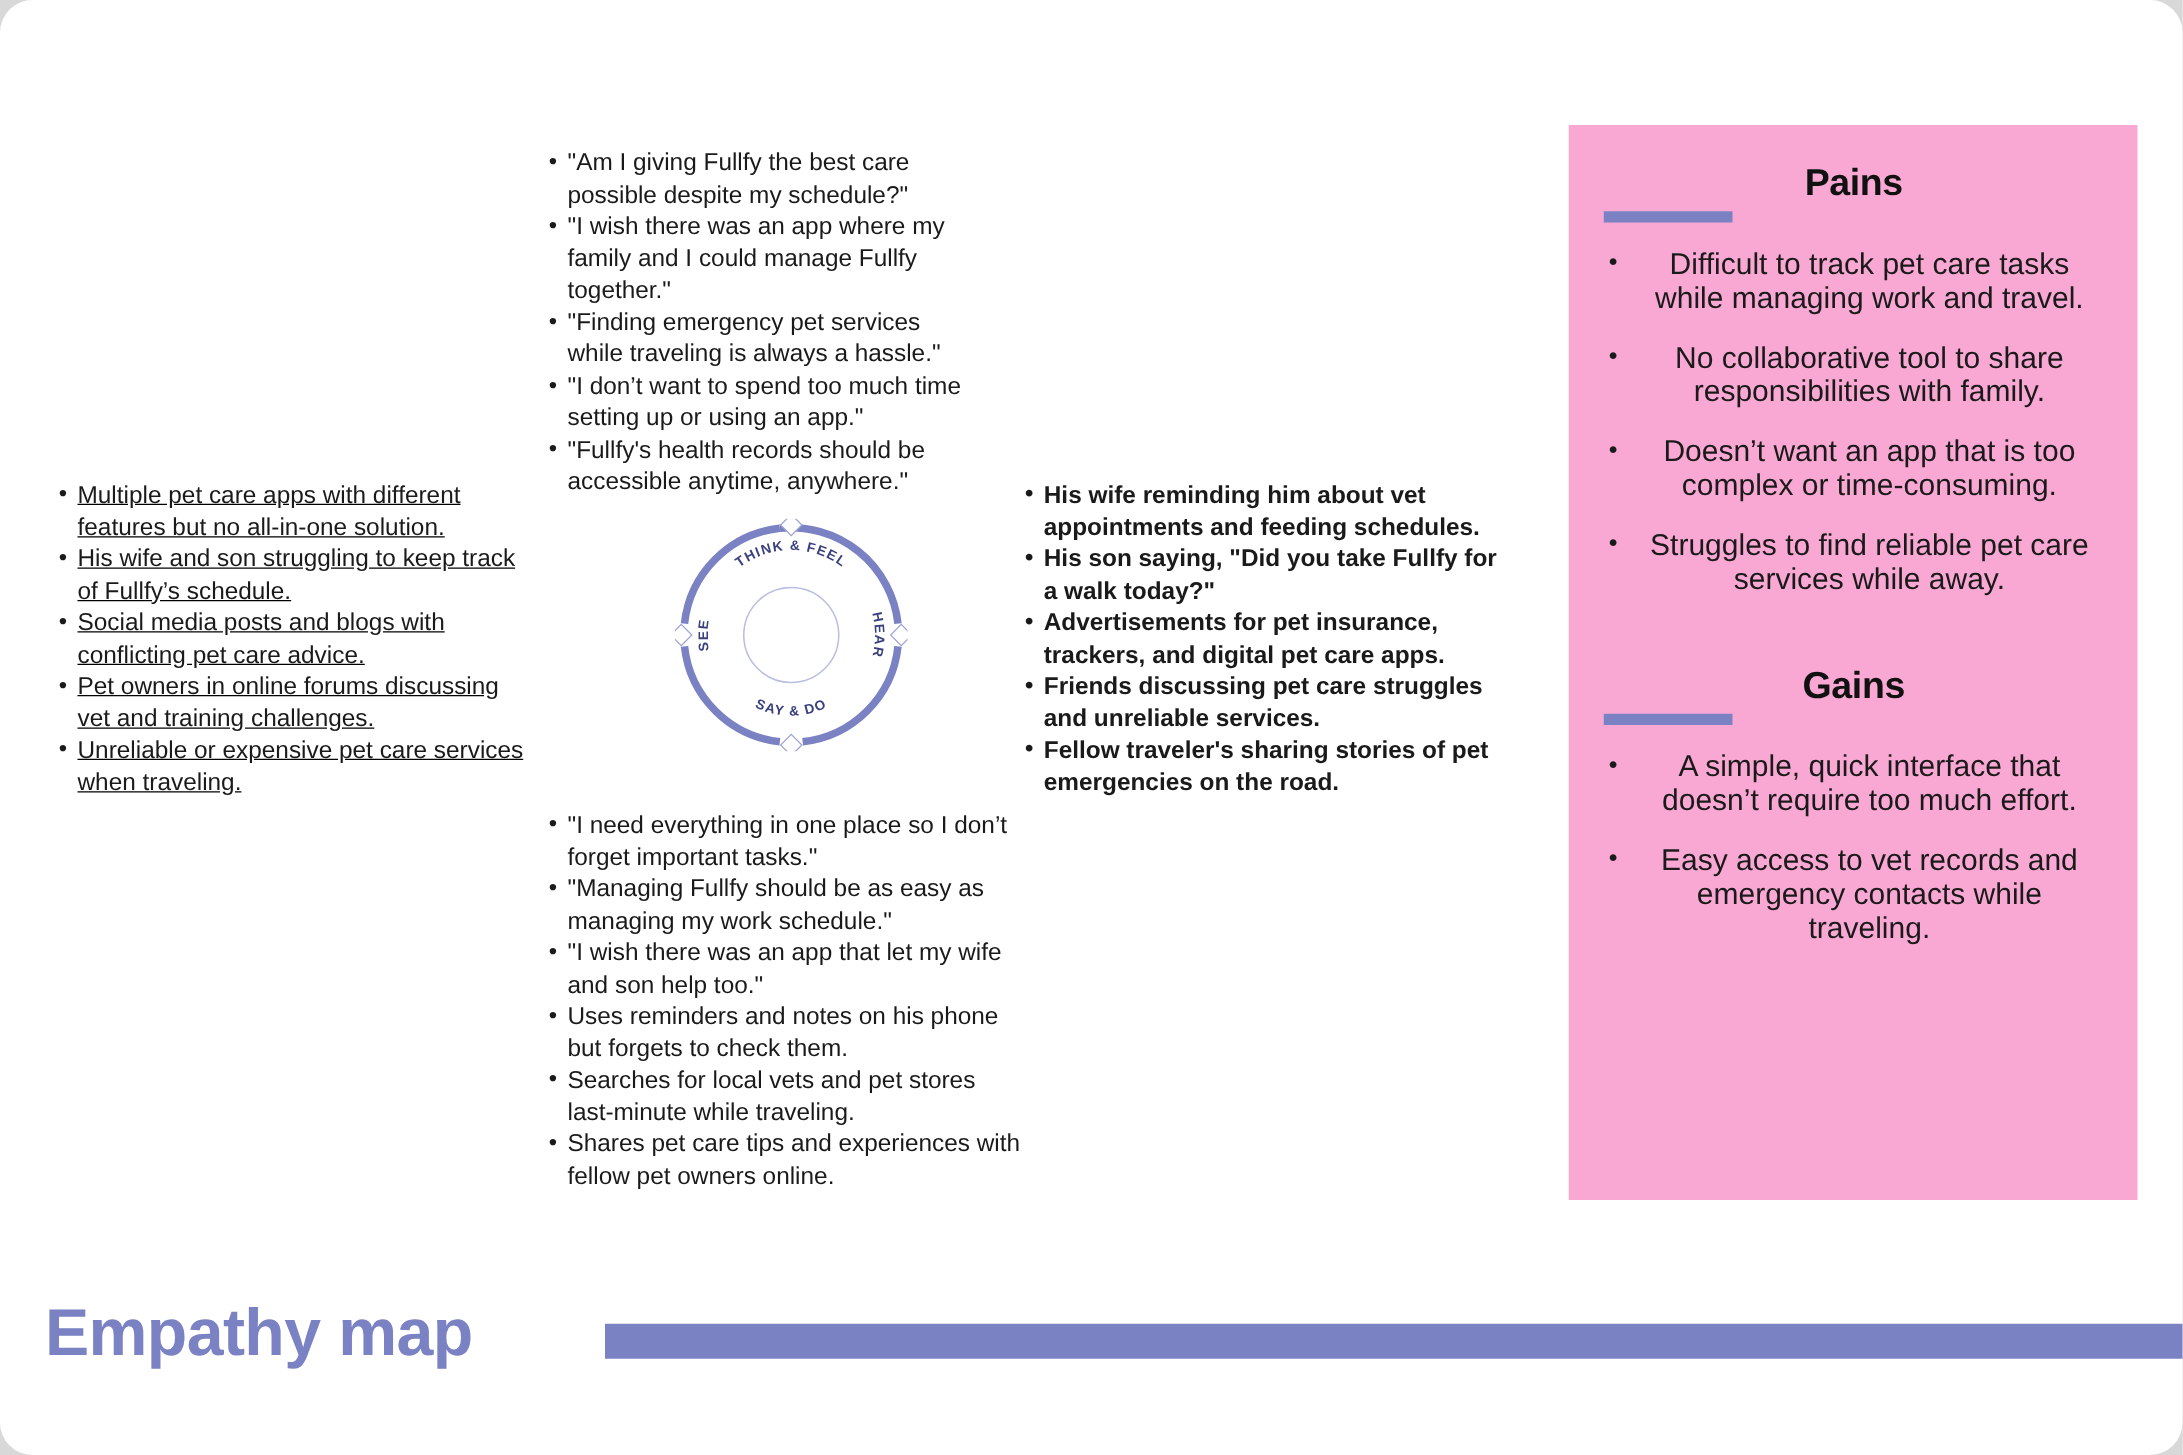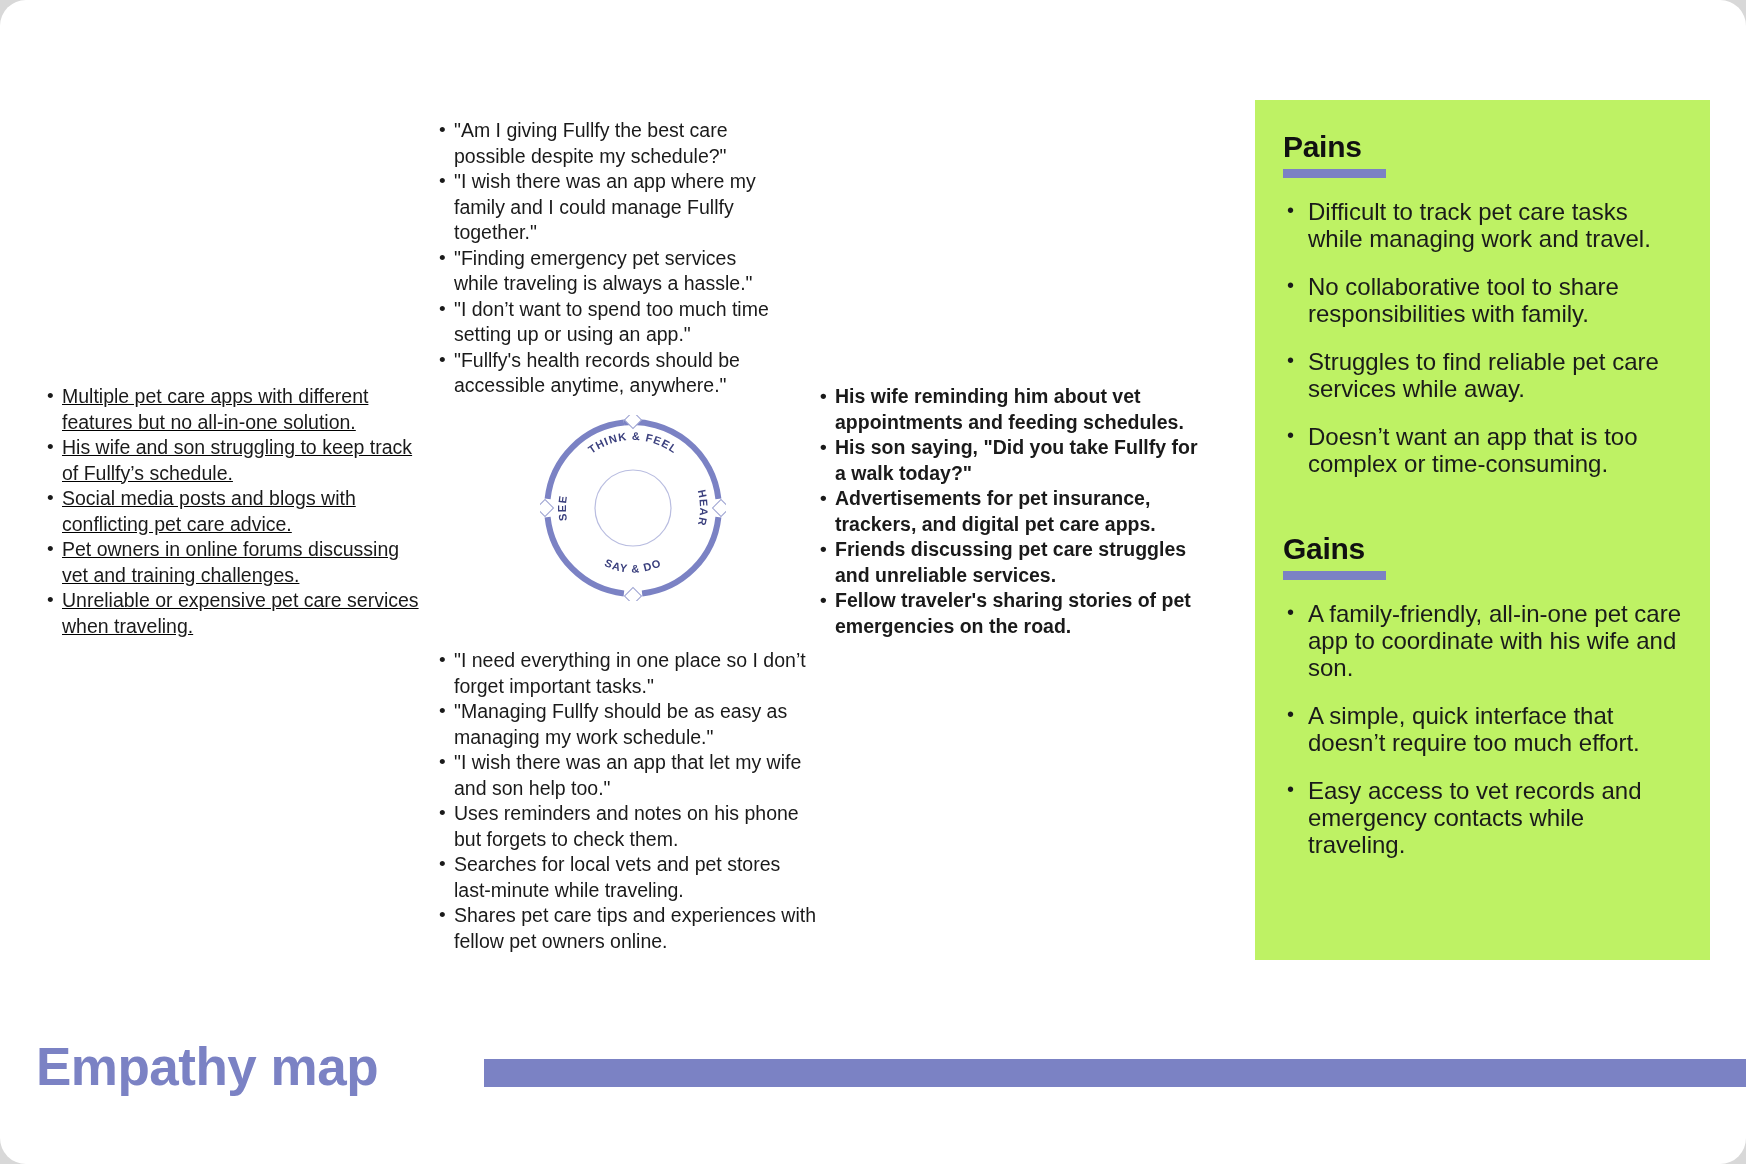--- a/index.html
+++ b/index.html
@@ -58,21 +58,22 @@
   }
   #circle-diagram svg { display: block; }
 
   
   #side-panel {
     position: absolute;
     left: 1255px;
     top: 100px;
     width: 455px;
     height: 860px;
-    background: #bef264;
+    background: #f9a8d4;
+    text-align: center;
   }
   .panel-section { position: absolute; left: 28px; width: 400px; }
   #pains-section { top: 30px; }
   #gains-section { top: 432px; }
 
   .panel-heading {
     font-size: 30px;
     font-weight: bold;
     color: #111111;
     letter-spacing: -0.3px;
@@ -215,30 +216,29 @@
   </div>
 
   <div id="side-panel">
 
     <div class="panel-section" id="pains-section">
       <div class="panel-heading">Pains</div>
       <div class="panel-underline"></div>
       <ul>
         <li>Difficult to track pet care tasks while managing work and travel.</li>
         <li>No collaborative tool to share responsibilities with family.</li>
+        <li>Doesn’t want an app that is too complex or time-consuming.</li>
         <li>Struggles to find reliable pet care services while away.</li>
-        <li>Doesn’t want an app that is too complex or time-consuming.</li>
       </ul>
     </div>
 
     <div class="panel-section" id="gains-section">
       <div class="panel-heading">Gains</div>
       <div class="panel-underline"></div>
       <ul>
-        <li>A family-friendly, all-in-one pet care app to coordinate with his wife and son.</li>
         <li>A simple, quick interface that doesn’t require too much effort.</li>
         <li>Easy access to vet records and emergency contacts while traveling.</li>
       </ul>
     </div>
 
   </div>
 
   <div id="footer-title">Empathy map</div>
   <div id="footer-bar"></div>
 

